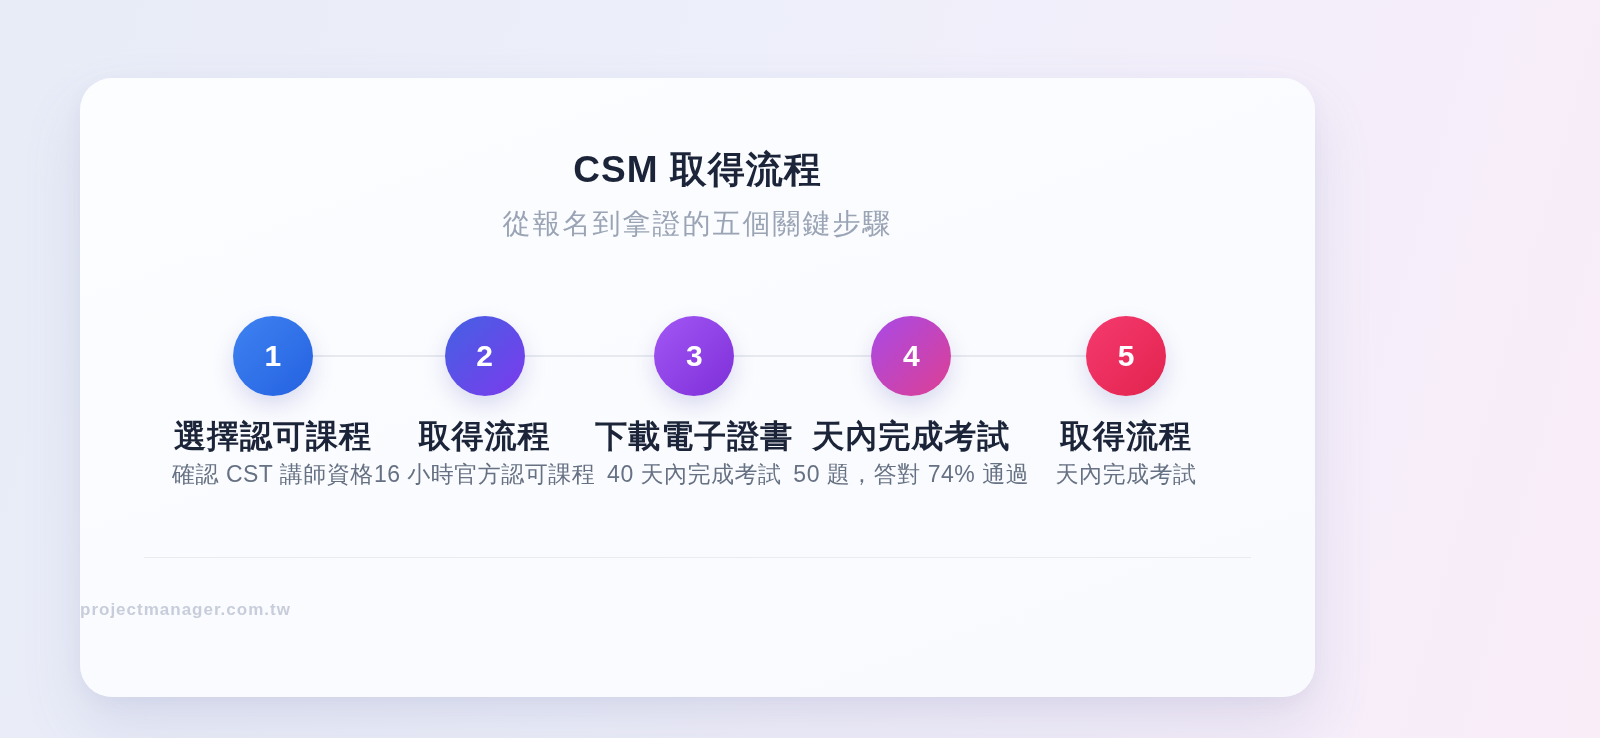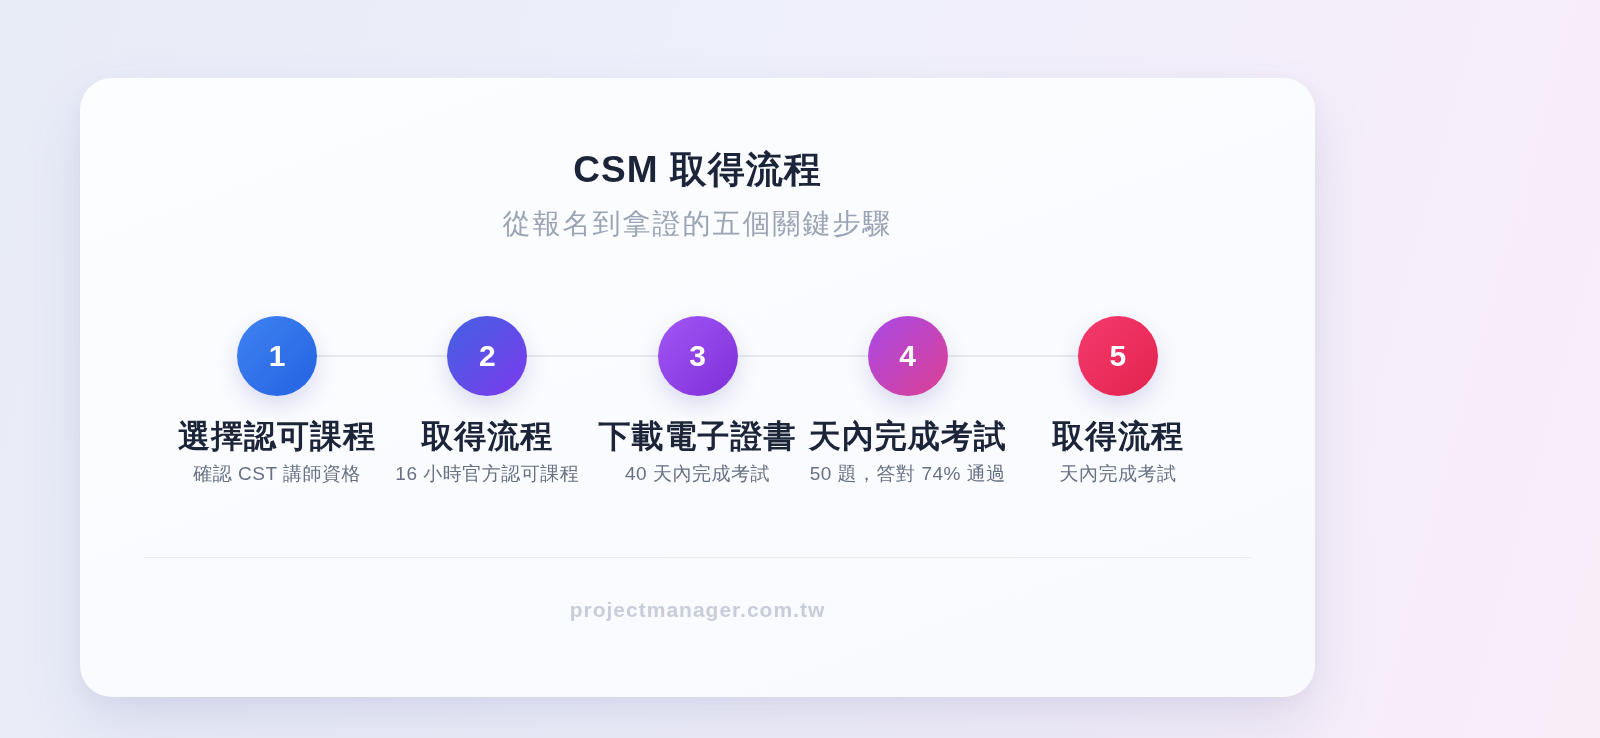--- a/index.html
+++ b/index.html
@@ -76,37 +76,37 @@
     margin-top: 25px;
     font-size: 32px;
     line-height: 30px;
     font-weight: 700;
     color: #1b2438;
     letter-spacing: 1px;
     white-space: nowrap;
   }
   .step-desc {
     margin-top: 11px;
-    font-size: 19px;
+    font-size: 23px;
     line-height: 24px;
     font-weight: 400;
     color: #66718312;
     color: #667183;
     letter-spacing: 0.5px;
     white-space: nowrap;
   }
   .divider {
     margin: 71px 64px 0 64px;
     height: 1px;
     background: #e9ebf0;
   }
   .footer-brand {
     margin-top: 39px;
-    text-align: center;
-    font-size: 21px;
+    text-align: left;
+    font-size: 17px;
     line-height: 26px;
     font-weight: 700;
     color: #c7cdda;
     letter-spacing: 1px;
   }
 </style>
 </head>
 <body>
 
 <div class="card">

